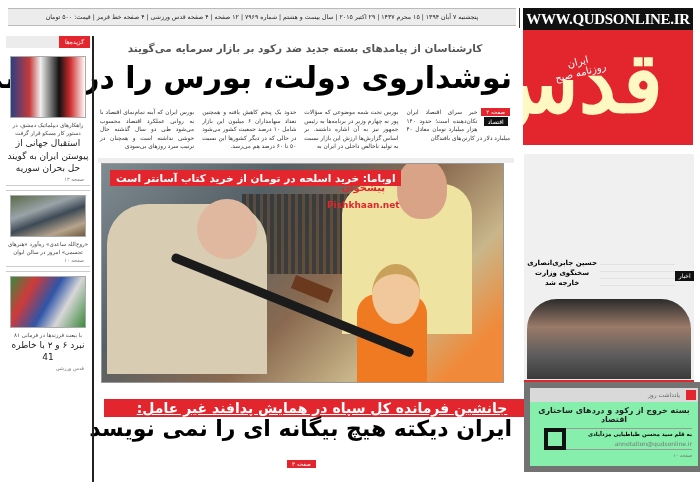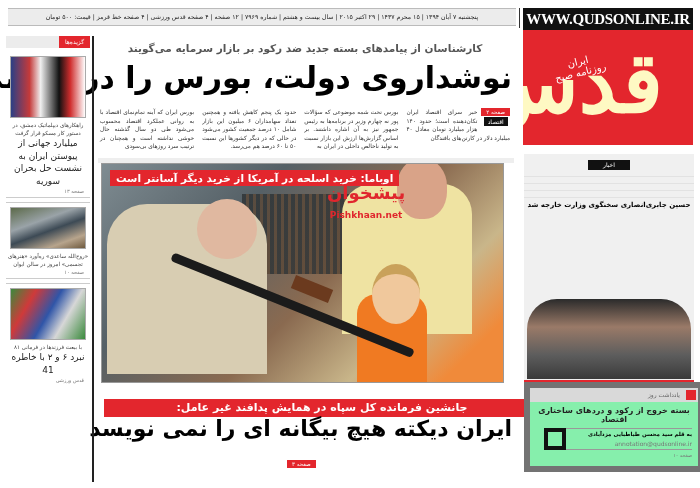--- a/index.html
+++ b/index.html
@@ -24,39 +24,39 @@
   .photo .man{position:absolute;left:5px;top:40px;width:160px;height:170px;background:#d8cdb2;border-radius:40px 40px 0 0;}
   .photo .head{position:absolute;left:95px;top:35px;width:60px;height:60px;background:#e0b8a0;border-radius:50%;}
   .photo .man2{position:absolute;left:240px;top:20px;width:130px;height:150px;background:#efe3a2;border-radius:30px 30px 0 0;}
   .photo .head2{position:absolute;left:295px;top:-5px;width:50px;height:60px;background:#d9a388;border-radius:45%;}
   .photo .kid{position:absolute;left:255px;top:130px;width:70px;height:90px;background:#f07a22;border-radius:20px 20px 0 0;}
   .photo .kidhead{position:absolute;left:270px;top:100px;width:48px;height:50px;background:#f0c89c;border-radius:50%;border-top:10px solid #c9a15a;}
   .photo .gun{position:absolute;left:70px;top:88px;width:260px;height:9px;background:#1b1b1b;transform:rotate(22deg);transform-origin:left center;border-radius:4px;}
   .photo .stock{position:absolute;left:190px;top:118px;width:40px;height:14px;background:#6b3a1e;transform:rotate(22deg);}
   .photo-cap{position:absolute;left:8px;top:6px;background:#e3262d;color:#fff;font-size:10.5px;font-weight:bold;padding:2px 6px;white-space:nowrap;}
   .watermark{position:absolute;left:225px;top:18px;color:#e0262d;font-weight:bold;text-align:center;direction:ltr;}
-  .watermark .fa{font-size:18px;display:block;direction:rtl;}
+  .watermark .fa{font-size:10px;display:block;direction:rtl;}
   .watermark .en{font-size:9px;margin-top:40px;}
-  .redbar{left:104px;top:399px;width:436px;height:18px;background:#e3262d;color:#fff;text-align:center;font-size:11px;font-weight:bold;line-height:18px;}
+  .redbar{left:104px;top:399px;width:436px;height:18px;background:#e3262d;color:#fff;text-align:center;font-size:14px;font-weight:bold;line-height:18px;text-decoration:underline;}
   .headline2{left:98px;top:416px;width:414px;text-align:center;font-size:22px;font-weight:bold;color:#000;white-space:nowrap;}
   .pagetag{left:287px;top:460px;}
   .side-rule{left:92px;top:36px;width:2px;height:446px;background:#222;}
   .side{left:6px;top:36px;width:84px;}
   .side .hdr{height:12px;background:#ececec;position:relative;}
   .side .hdr span{position:absolute;right:0;top:0;background:#e3262d;color:#fff;font-size:6px;line-height:12px;padding:0 6px;}
   .side .img{height:60px;margin:8px 4px 0 4px;border:1px solid #aaa;}
   .side .kick{font-size:5.5px;color:#444;text-align:center;line-height:8px;margin-top:3px;}
   .side .ttl{font-size:9px;color:#222;text-align:center;line-height:12.5px;}
   .side .pg{font-size:5px;color:#777;text-align:right;padding-right:6px;line-height:8px;}
   .side .sep{height:4px;border-top:1px solid #ccc;border-bottom:1px solid #ccc;margin:2px 0;}
   .img-assad{background:linear-gradient(90deg,#2b3f85 0%,#c53a3a 25%,#efefef 40%,#6b6b6b 55%,#111 65%,#cf2d2d 80%,#fff 100%);}
   .img-crowd{background:linear-gradient(160deg,#5c6a4a 0%,#9aa3a8 35%,#3d4a55 55%,#b7a48c 80%,#6f5a3f 100%);}
   .img-football{background:linear-gradient(120deg,#3a8a3c 0%,#cf3a3a 25%,#2f55a8 50%,#d7d7d7 70%,#3a8a3c 100%);}
   .rcols{left:524px;top:154px;width:170px;height:237px;display:flex;flex-direction:row;gap:6px;}
-  .rcol{flex:1;background:#f0f0f0;position:relative;display:flex;flex-direction:column;align-items:center;}
+  .rcol{flex:1;background:#f0f0f0;position:relative;display:flex;flex-direction:row;align-items:center;}
   .rcol .lab{margin-top:6px;background:#111;color:#fff;font-size:6px;line-height:10px;width:42px;text-align:center;}
   .rcol .waves{width:100%;height:30px;background:repeating-linear-gradient(180deg,#f0f0f0 0 6px,#e2e2e2 6px 7px);}
   .rcol .kick{font-size:5.5px;color:#888;text-align:center;line-height:8px;}
   .rcol .ttl{font-size:7px;font-weight:bold;color:#000;text-align:center;line-height:10px;padding:0 2px;}
   .rcol .face{position:absolute;left:3px;right:3px;bottom:12px;height:80px;border-radius:30px 30px 0 0;}
   .face1{background:linear-gradient(180deg,#2b2b2b 0%,#9a7a68 35%,#5d5d5d 70%,#3a3a3a 100%);}
   .face2{background:linear-gradient(180deg,#d8d8d8 0%,#b98e7a 35%,#7d7d7d 70%,#e0e0e0 100%);}
   .face3{background:linear-gradient(180deg,#222 0%,#9a6a55 35%,#2a3a66 70%,#6a7ab0 100%);}
   .rcol .pgbar{position:absolute;left:0;right:0;bottom:0;height:11px;background:#e3262d;color:#fff;font-size:5px;line-height:11px;text-align:center;}
   .note{left:524px;top:382px;width:168px;height:78px;border:6px solid #737373;background:#86efac;}
@@ -105,41 +105,41 @@
 <div class="abs photo">
   <div class="shelf"></div>
   <div class="man2"></div>
   <div class="head2"></div>
   <div class="man"></div>
   <div class="head"></div>
   <div class="kid"></div>
   <div class="kidhead"></div>
   <div class="gun"></div>
   <div class="stock"></div>
-  <div class="photo-cap">اوباما: خرید اسلحه در آمریکا از خرید دیگر آسانتر است</div>
+  <div class="photo-cap">اوباما: خرید اسلحه در تومان از خرید کتاب آسانتر است</div>
   <div class="watermark">
     <span class="fa">پیشخوان</span>
     <span class="en">Pishkhaan.net</span>
   </div>
 </div>
 
 <div class="abs redbar">جانشین فرمانده کل سپاه در همایش پدافند غیر عامل:</div>
 <div class="abs headline2">ایران دیکته هیچ بیگانه ای را نمی نویسد</div>
 <div class="abs pagetag tag tag-red">صفحه ۳</div>
 
 <div class="abs side-rule"></div>
 <div class="abs side">
   <div class="hdr">
       <span>گزیده‌ها</span>
     </div>
 
   <div>
     <div class="img img-assad"></div>
     <div class="kick">راهکارهای دیپلماتیک دمشق، در دستور کار مسکو قرار گرفت</div>
-    <div class="ttl">میلیارد جهانی از پیوستن ایران به نشست حل بحران سوریه</div>
+    <div class="ttl">استقبال جهانی از پیوستن ایران به گویند حل بحران سوریه</div>
     <div class="pg">صفحه ۱۳</div>
   </div>
   <div class="sep"></div>
 
   <div>
     <div class="img img-crowd" style="margin-top:4px;height:40px;"></div>
     <div class="kick">«روح‌الله ساعدی» ره‌آورد «هنرهای تجسمی» امروز در سالن ایوان</div>
     <div class="pg">صفحه ۱۰</div>
   </div>
   <div class="sep"></div>

